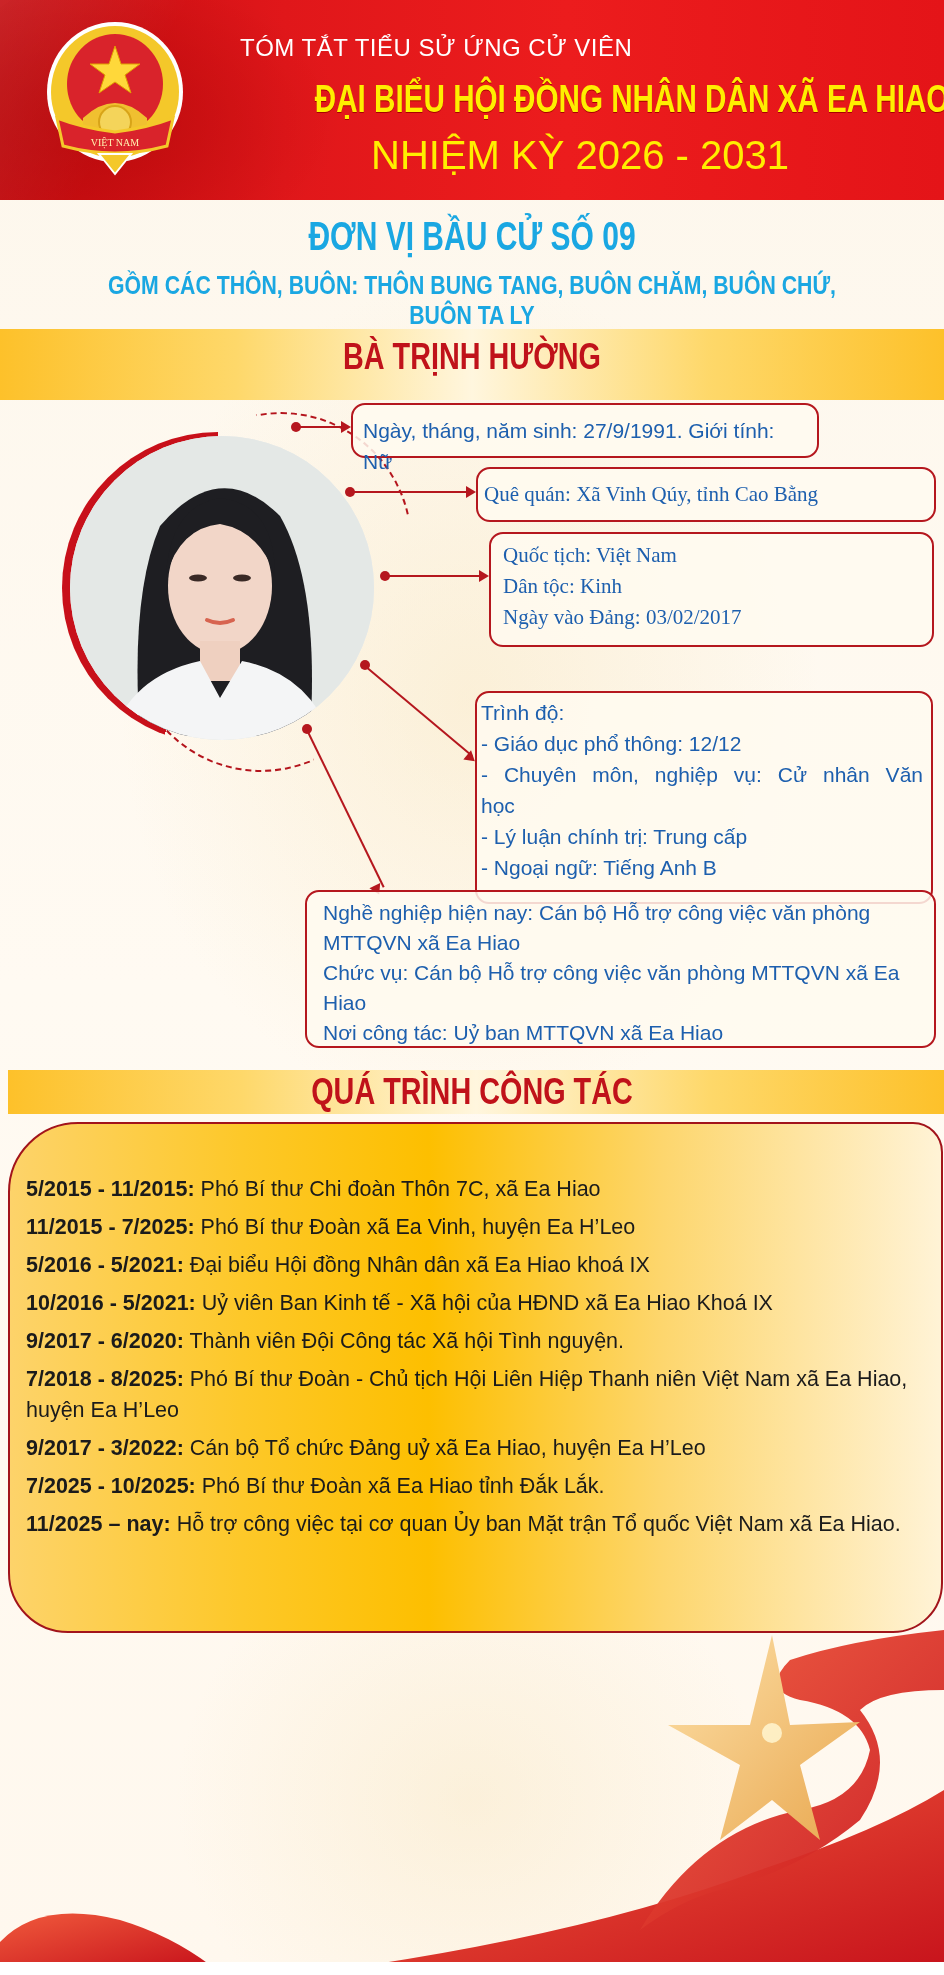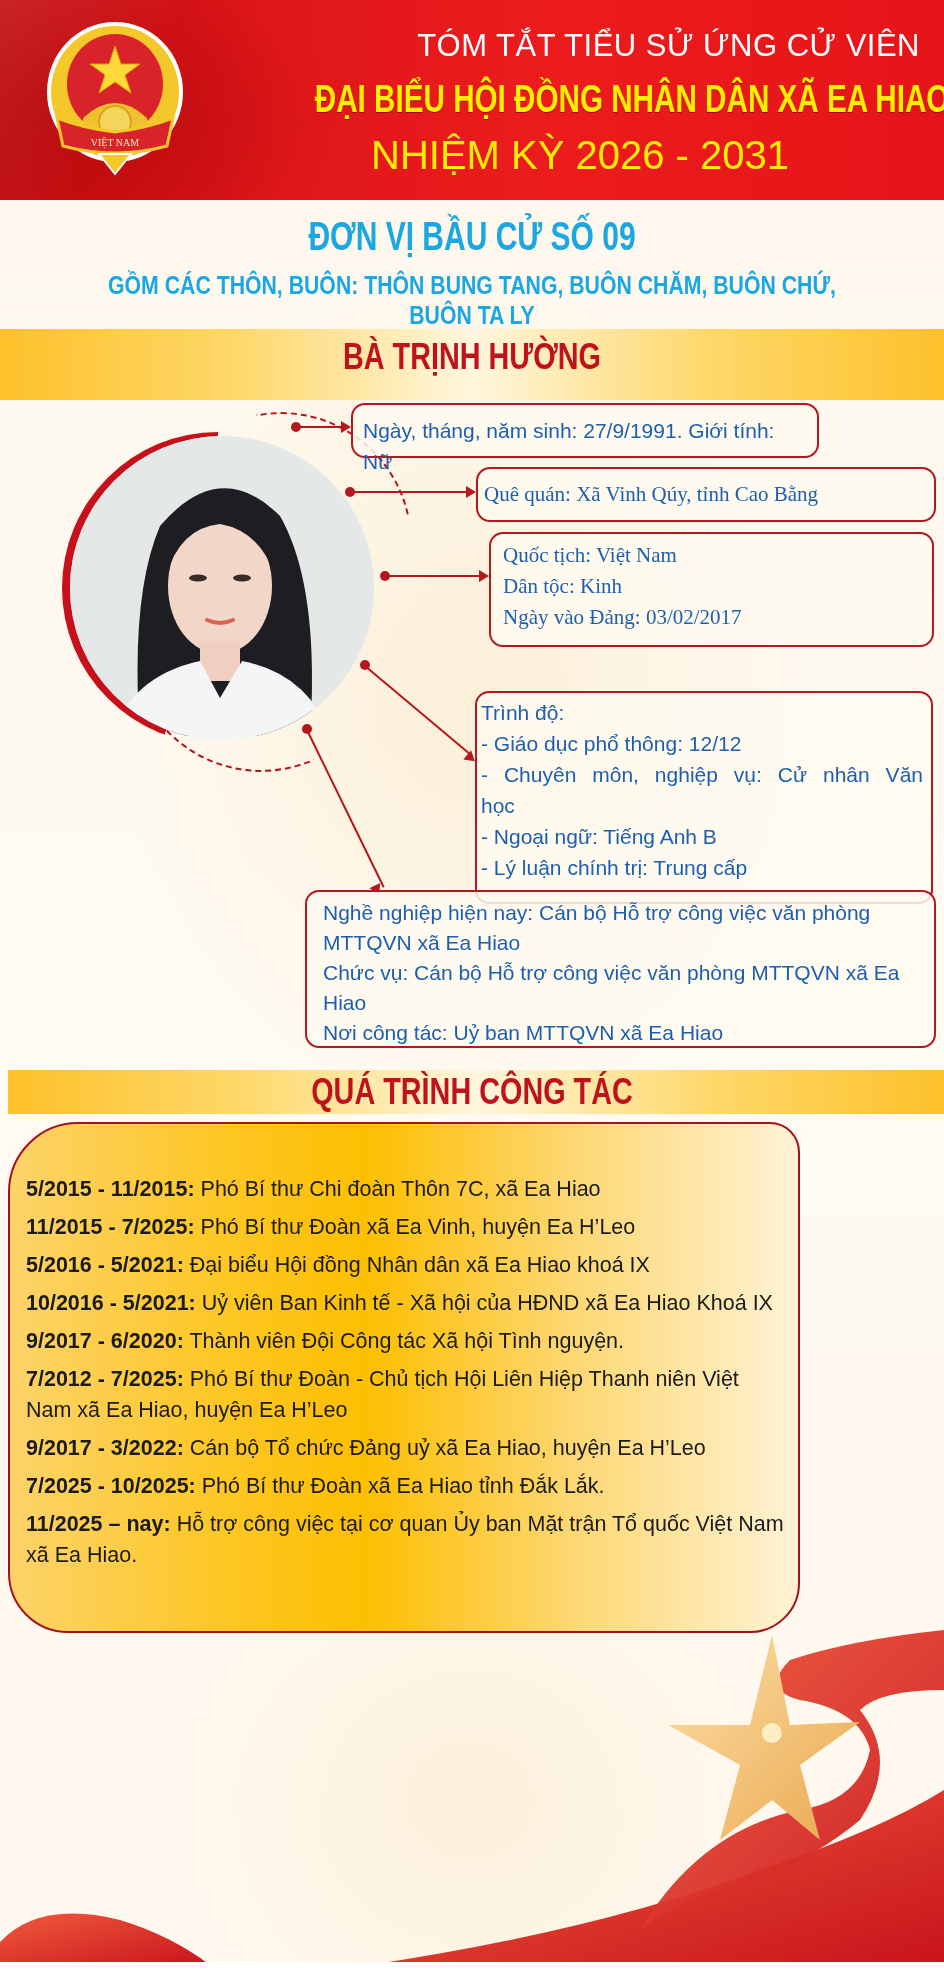--- a/index.html
+++ b/index.html
@@ -22,22 +22,22 @@
       linear-gradient(90deg, #c50c10 0%, #e0171a 30%, #ec1c1d 60%, #e41418 100%);
     overflow: hidden;
   }
   .banner-swoosh {
     left: -60px; top: -40px; width: 420px; height: 320px;
     border-radius: 50%;
     background: radial-gradient(ellipse at 40% 50%, rgba(150,0,0,0.35), rgba(150,0,0,0) 65%);
   }
   .emblem { left: 43px; top: 18px; width: 144px; height: 162px; }
   .h-line1 {
-    left: 240px; width: 680px; top: 28px; text-align: right;
-    color: #ffffff; font-size: 31px; font-weight: 400; letter-spacing: 0.5px;
+    left: 240px; width: 680px; top: 34px; text-align: left;
+    color: #ffffff; font-size: 24px; font-weight: 400; letter-spacing: 0.5px;
     font-family: "Liberation Sans", sans-serif;
   }
   .h-line2 {
     left: 240px; width: 680px; top: 78px; text-align: center;
     color: #ffee00; font-size: 38px; font-weight: 700;
     font-family: "Liberation Sans", sans-serif;
     transform: scaleX(0.78); transform-origin: center;
     text-shadow: 0 1px 0 #a70000;
     white-space: nowrap;
   }
@@ -107,21 +107,21 @@
   .connector { background: #b5171e; height: 2px; transform-origin: left center; }
   .dot { width: 10px; height: 10px; border-radius: 50%; background: #b5171e; }
   .arrowhead {
     width: 0; height: 0;
     border-top: 6px solid transparent; border-bottom: 6px solid transparent;
     border-left: 10px solid #b5171e;
   }
 
   
   .timeline {
-    left: 8px; top: 1122px; width: 792px; height: 511px;
+    left: 8px; top: 1122px; width: 935px; height: 511px;
     border: 2px solid #a2141b;
     border-radius: 70px 30px 50px 60px;
     background: linear-gradient(90deg, #fdd36a 0%, #fdc829 25%, #fdbf00 45%, #fdd66d 70%, #fff3d6 100%);
     padding: 46px 12px 0 16px;
   }
   .tl-item {
     font-size: 21.5px; line-height: 38px; color: #1b1b1b;
     font-family: "Liberation Sans", sans-serif;
   }
   .tl-item.wrap { line-height: 31px; margin: 4px 0 3px 0; }
@@ -204,39 +204,39 @@
 </div>
 <div class="abs info" style="left:489px;top:532px;width:445px;height:115px;padding-top:6px;padding-left:12px;font-family:Liberation Serif, serif;">
   <p>Quốc tịch: Việt Nam</p>
   <p>Dân tộc: Kinh</p>
   <p>Ngày vào Đảng: 03/02/2017</p>
 </div>
 <div class="abs info info-justify" style="left:475px;top:667px;width:458px;height:213px;padding:4px 8px 0 4px;margin-top:24px;">
   <p>Trình độ:</p>
   <p>- Giáo dục phổ thông: 12/12</p>
   <p style="word-spacing:10px;">- Chuyên môn, nghiệp vụ: Cử nhân Văn học</p>
+  <p>- Lý luận chính trị: Trung cấp</p>
   <p>- Ngoại ngữ: Tiếng Anh B</p>
-  <p>- Lý luận chính trị: Trung cấp</p>
 </div>
 <div class="abs info" style="left:305px;top:890px;width:631px;height:158px;padding:6px 10px 0 16px;line-height:30px;">
   <p>Nghề nghiệp hiện nay: Cán bộ Hỗ trợ công việc văn phòng MTTQVN xã Ea Hiao</p>
   <p>Chức vụ: Cán bộ Hỗ trợ công việc văn phòng MTTQVN xã Ea Hiao</p>
   <p>Nơi công tác: Uỷ ban MTTQVN xã Ea Hiao</p>
 </div>
 
 <div class="abs gold-band section-band"></div>
 <div class="abs section-text">QUÁ TRÌNH CÔNG TÁC</div>
 
 <div class="abs timeline">
   <div class="tl-item"><span class="tl-date">5/2015 - 11/2015:</span><span> Phó Bí thư Chi đoàn Thôn 7C, xã Ea Hiao</span></div>
   <div class="tl-item"><span class="tl-date">11/2015 - 7/2025:</span><span> Phó Bí thư Đoàn xã Ea Vinh, huyện Ea H’Leo</span></div>
   <div class="tl-item"><span class="tl-date">5/2016 - 5/2021:</span><span> Đại biểu Hội đồng Nhân dân xã Ea Hiao khoá IX</span></div>
   <div class="tl-item"><span class="tl-date">10/2016 - 5/2021:</span><span> Uỷ viên Ban Kinh tế - Xã hội của HĐND xã Ea Hiao Khoá IX</span></div>
   <div class="tl-item"><span class="tl-date">9/2017 - 6/2020:</span><span> Thành viên Đội Công tác Xã hội Tình nguyện.</span></div>
-  <div class="tl-item wrap"><span class="tl-date">7/2012 - 7/2025:</span><span> Phó Bí thư Đoàn - Chủ tịch Hội Liên Hiệp Thanh niên Việt Nam xã Ea Hiao, huyện Ea H’Leo</span></div>
+  <div class="tl-item wrap"><span class="tl-date">7/2018 - 8/2025:</span><span> Phó Bí thư Đoàn - Chủ tịch Hội Liên Hiệp Thanh niên Việt Nam xã Ea Hiao, huyện Ea H’Leo</span></div>
   <div class="tl-item"><span class="tl-date">9/2017 - 3/2022:</span><span> Cán bộ Tổ chức Đảng uỷ xã Ea Hiao, huyện Ea H’Leo</span></div>
   <div class="tl-item"><span class="tl-date">7/2025 - 10/2025:</span><span> Phó Bí thư Đoàn xã Ea Hiao tỉnh Đắk Lắk.</span></div>
   <div class="tl-item wrap"><span class="tl-date">11/2025 – nay:</span><span> Hỗ trợ công việc tại cơ quan Ủy ban Mặt trận Tổ quốc Việt Nam xã Ea Hiao.</span></div>
 </div>
 
 <svg class="abs" style="left:0;top:1630px;" width="944" height="335" viewBox="0 0 944 335">
   <defs>
     <linearGradient id="rib" x1="0" y1="0" x2="1" y2="1">
       <stop offset="0" stop-color="#f05a3c"></stop>
       <stop offset="1" stop-color="#c8141c"></stop>

